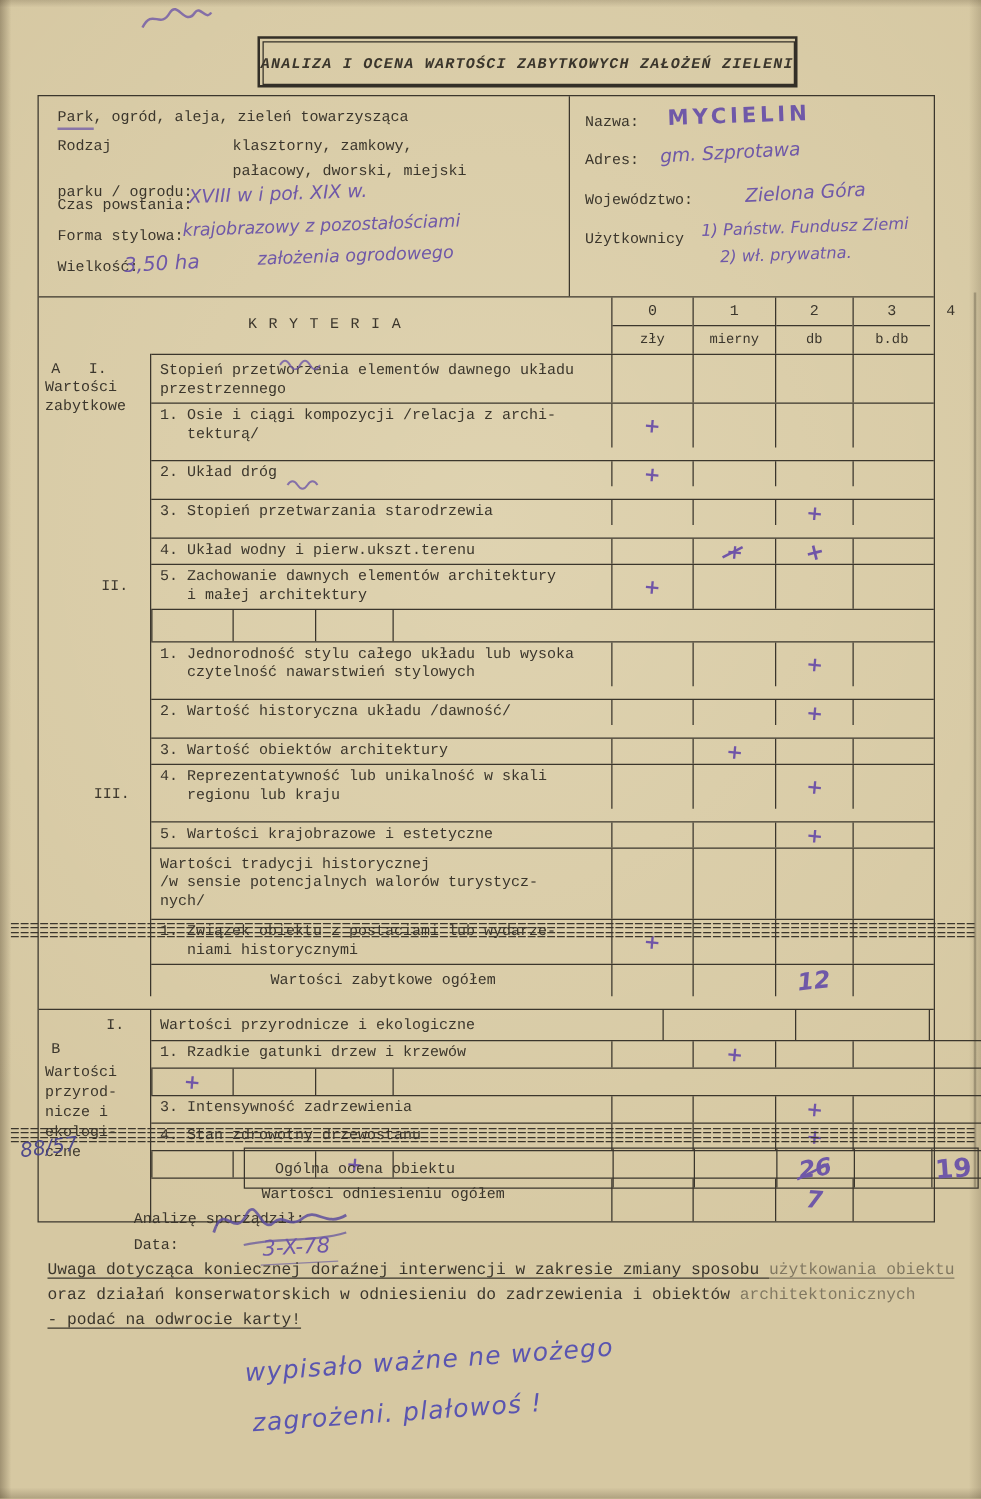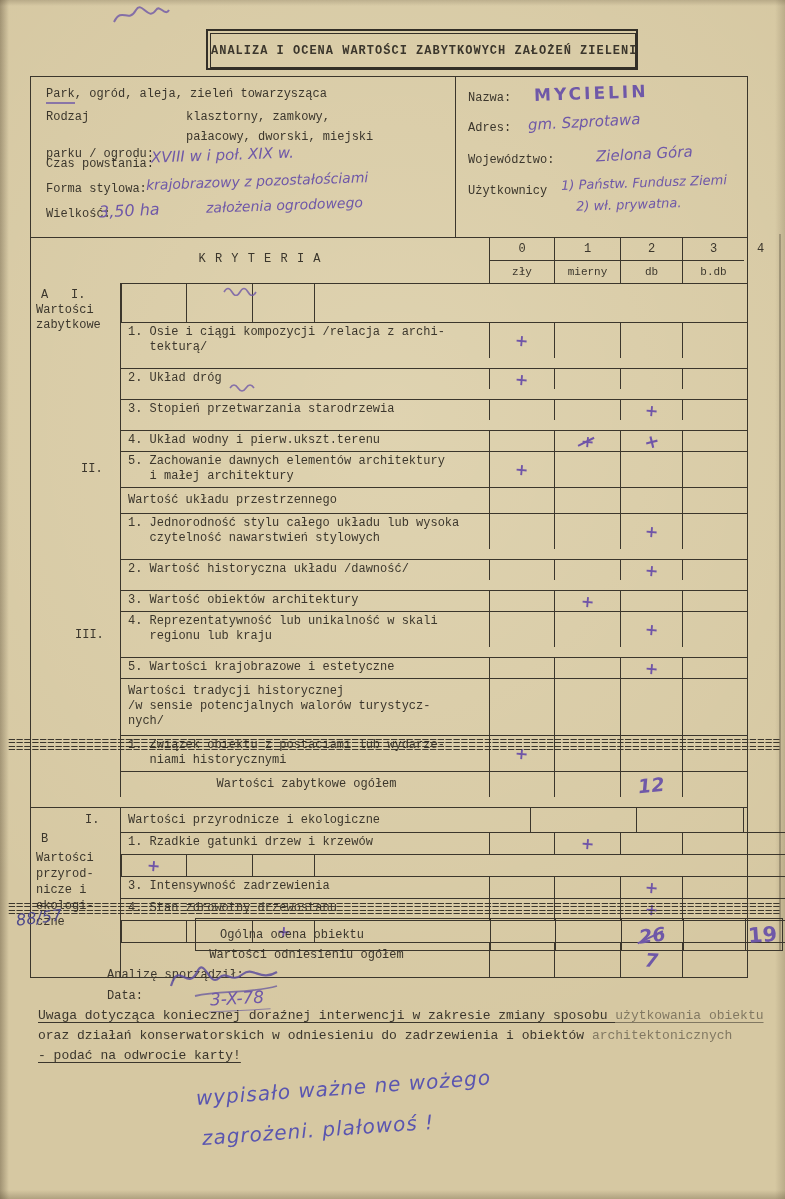--- a/index.html
+++ b/index.html
@@ -19,21 +19,21 @@
       linear-gradient(0deg, rgba(74,60,38,.28) 0, rgba(74,60,38,0) 9px),
       #d6c8a2;
   }
   .t{font-size:12px;line-height:15px;}
   .abs{position:absolute;}
 
   
   .title-outer{position:absolute;left:206px;top:29px;width:424px;height:33px;
     border:2px solid #332f27;padding:2px;}
   .title-inner{width:100%;height:100%;border:1.2px solid #332f27;
-    display:flex;align-items:center;justify-content:flex-start;}
+    display:flex;align-items:center;justify-content:flex-end;font-style:italic;}
   .title-text{font-weight:bold;font-size:12px;letter-spacing:1px;white-space:nowrap;}
 
   
   .form-box{position:absolute;left:30px;top:76px;width:716px;border:1.5px solid #3b362c;}
   .top-info{height:160px;display:flex;}
   .info-left{width:424px;border-right:1.5px solid #3b362c;position:relative;}
   .info-right{flex:1;position:relative;}
   .park{border-bottom:2px solid rgba(111,88,168,.75);padding-bottom:1px;}
 
   
@@ -165,20 +165,22 @@
       <span class="abs t" style="left:10px;top:5px;">A</span>
       <span class="abs t" style="left:40px;top:5px;">I.</span>
       <span class="abs t" style="left:5px;top:20px;">Wartości</span>
       <span class="abs t" style="left:5px;top:35px;">zabytkowe</span>
       <span class="abs t" style="left:50px;top:179px;">II.</span>
       <span class="abs t" style="left:44px;top:345px;">III.</span>
     </div>
     <div class="rows">
 
       <div class="trow hh sect">
+        <div class="crit">Stopień przetworzenia elementów dawnego układu
+przestrzennego</div>
         <div class="cell w0">
             <span class="mark"></span>
           </div>
         <div class="cell w1">
             <span class="mark"></span>
           </div>
         <div class="cell w2">
             <span class="mark"></span>
           </div>
         <div class="cell w3">
@@ -262,21 +264,20 @@
           </div>
         <div class="cell w2">
             <span class="mark"></span>
           </div>
         <div class="cell w3">
             <span class="mark"></span>
           </div>
       </div>
 
       <div class="trow hs sect">
-        <div class="crit">Wartość układu przestrzennego</div>
         <div class="cell w0">
             <span class="mark"></span>
           </div>
         <div class="cell w1">
             <span class="mark"></span>
           </div>
         <div class="cell w2">
             <span class="mark"></span>
           </div>
         <div class="cell w3">

